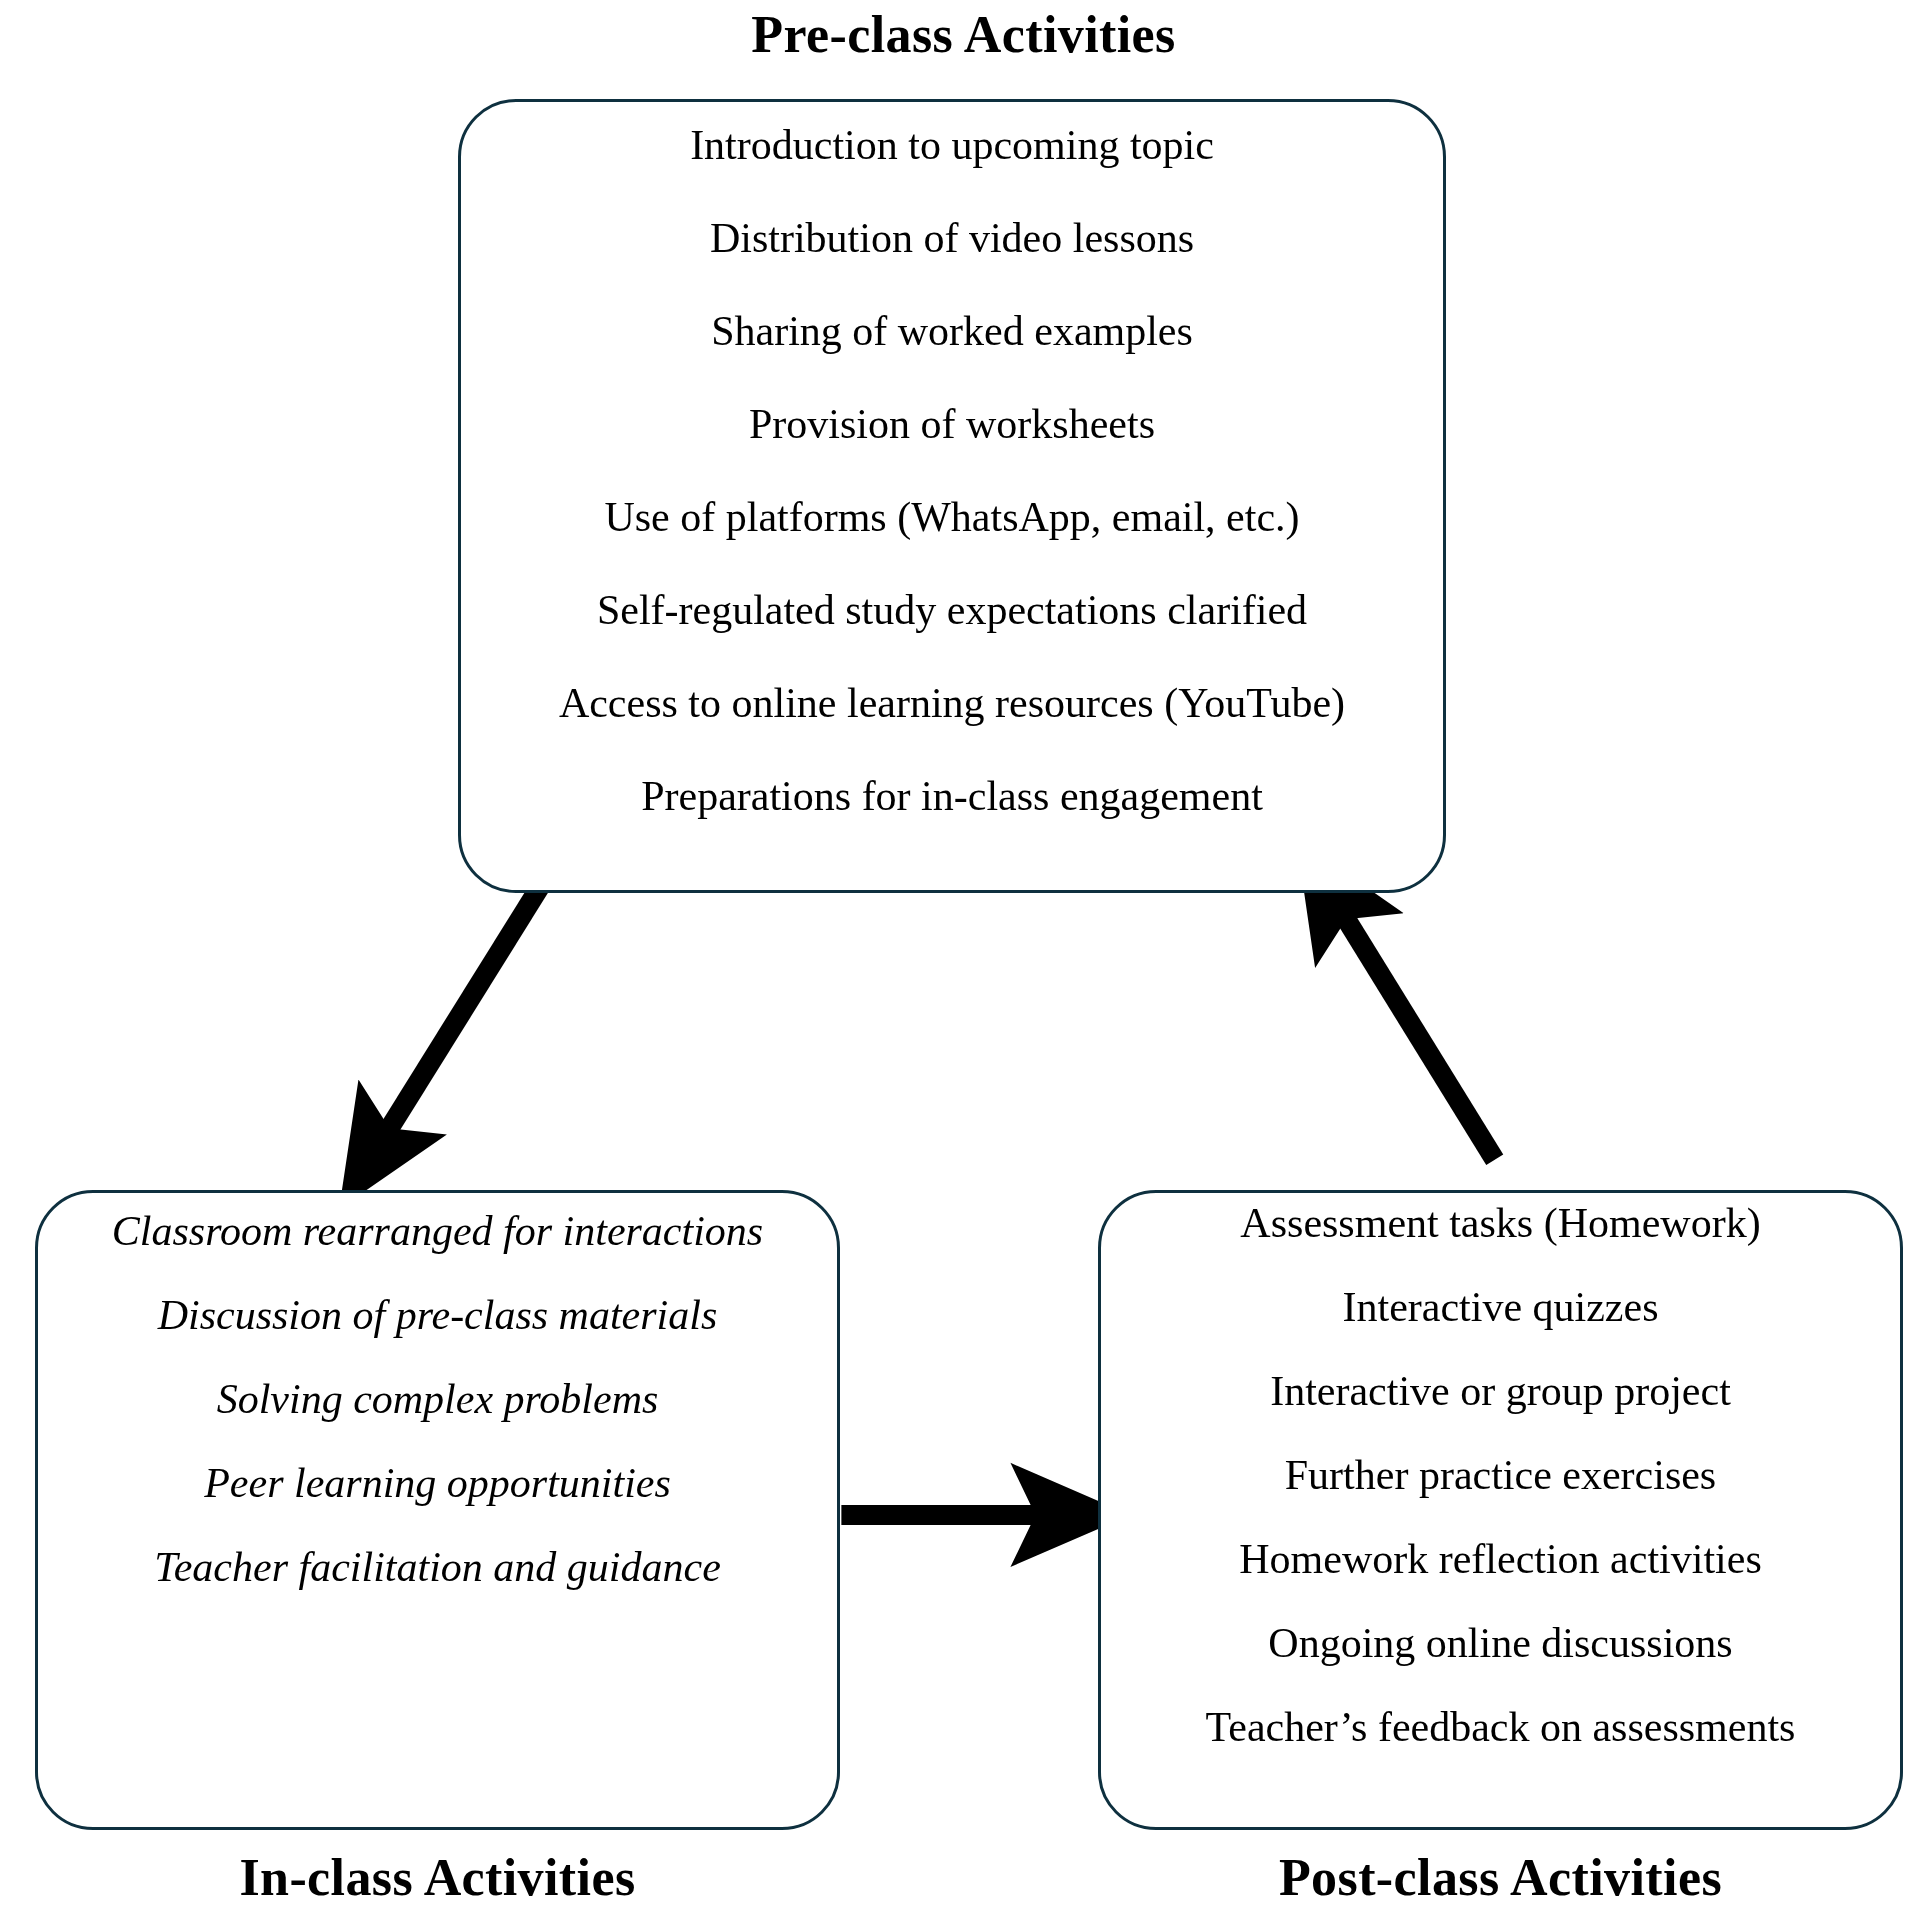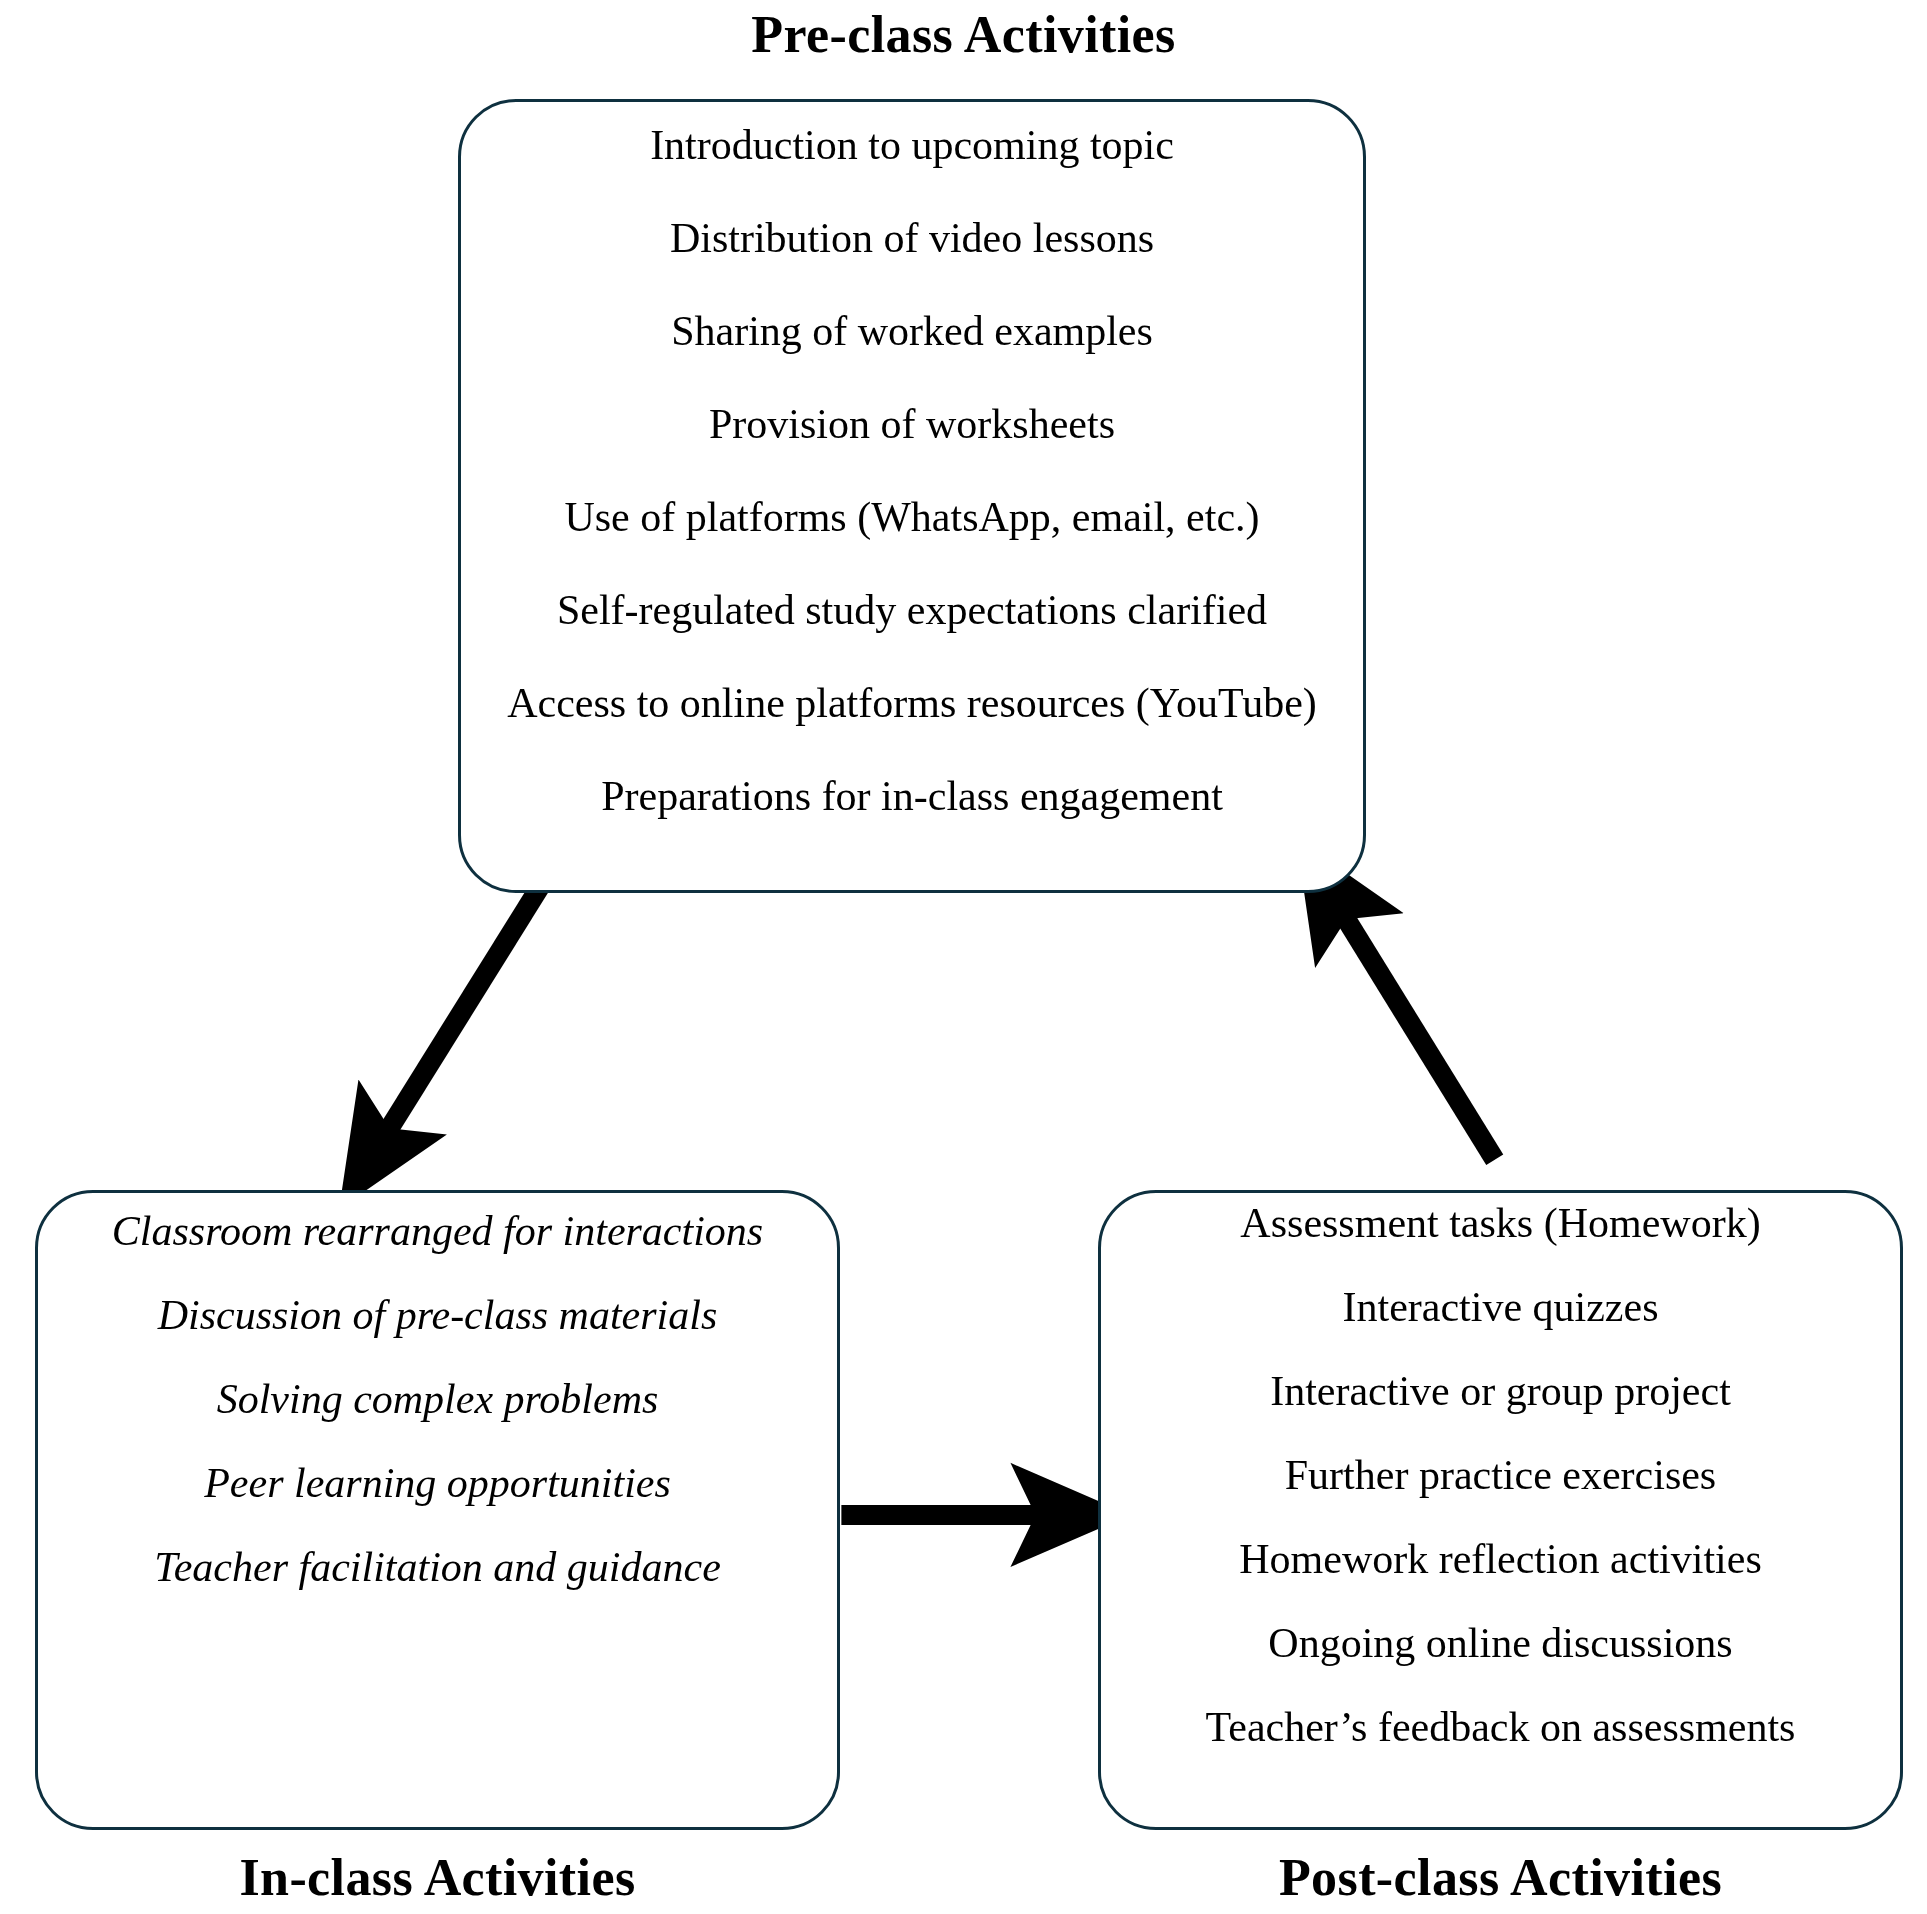--- a/index.html
+++ b/index.html
@@ -50,21 +50,21 @@
   .box {
     position: absolute;
     box-sizing: border-box;
     background: #ffffff;
     border: 3.9px solid #0e303f;
     border-radius: 58px;
   }
   #box-pre {
     left: 458px;
     top: 99px;
-    width: 908px;
+    width: 988px;
     height: 794px;
   }
   #box-in {
     left: 35px;
     top: 1190px;
     width: 805px;
     height: 640px;
     font-style: italic;
   }
   #box-post {
@@ -147,21 +147,21 @@
   <div class="section-title" id="title-post">Post-class Activities</div>
 
   <div class="box" id="box-pre">
     <div class="box-lines">
       <div class="line">Introduction to upcoming topic</div>
       <div class="line">Distribution of video lessons</div>
       <div class="line">Sharing of worked examples</div>
       <div class="line">Provision of worksheets</div>
       <div class="line">Use of platforms (WhatsApp, email, etc.)</div>
       <div class="line">Self-regulated study expectations clarified</div>
-      <div class="line">Access to online platforms resources (YouTube)</div>
+      <div class="line">Access to online learning resources (YouTube)</div>
       <div class="line">Preparations for in-class engagement</div>
     </div>
   </div>
 
   <div class="box" id="box-in">
     <div class="box-lines">
       <div class="line">Classroom rearranged for interactions</div>
       <div class="line">Discussion of pre-class materials</div>
       <div class="line">Solving complex problems</div>
       <div class="line">Peer learning opportunities</div>

